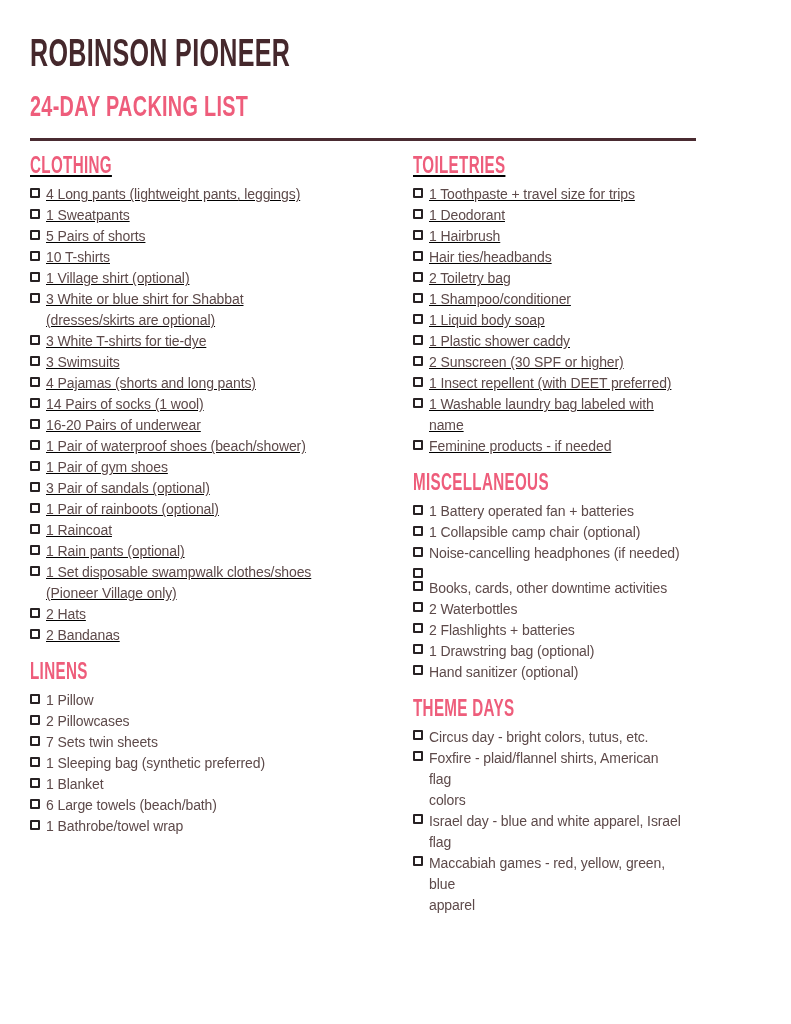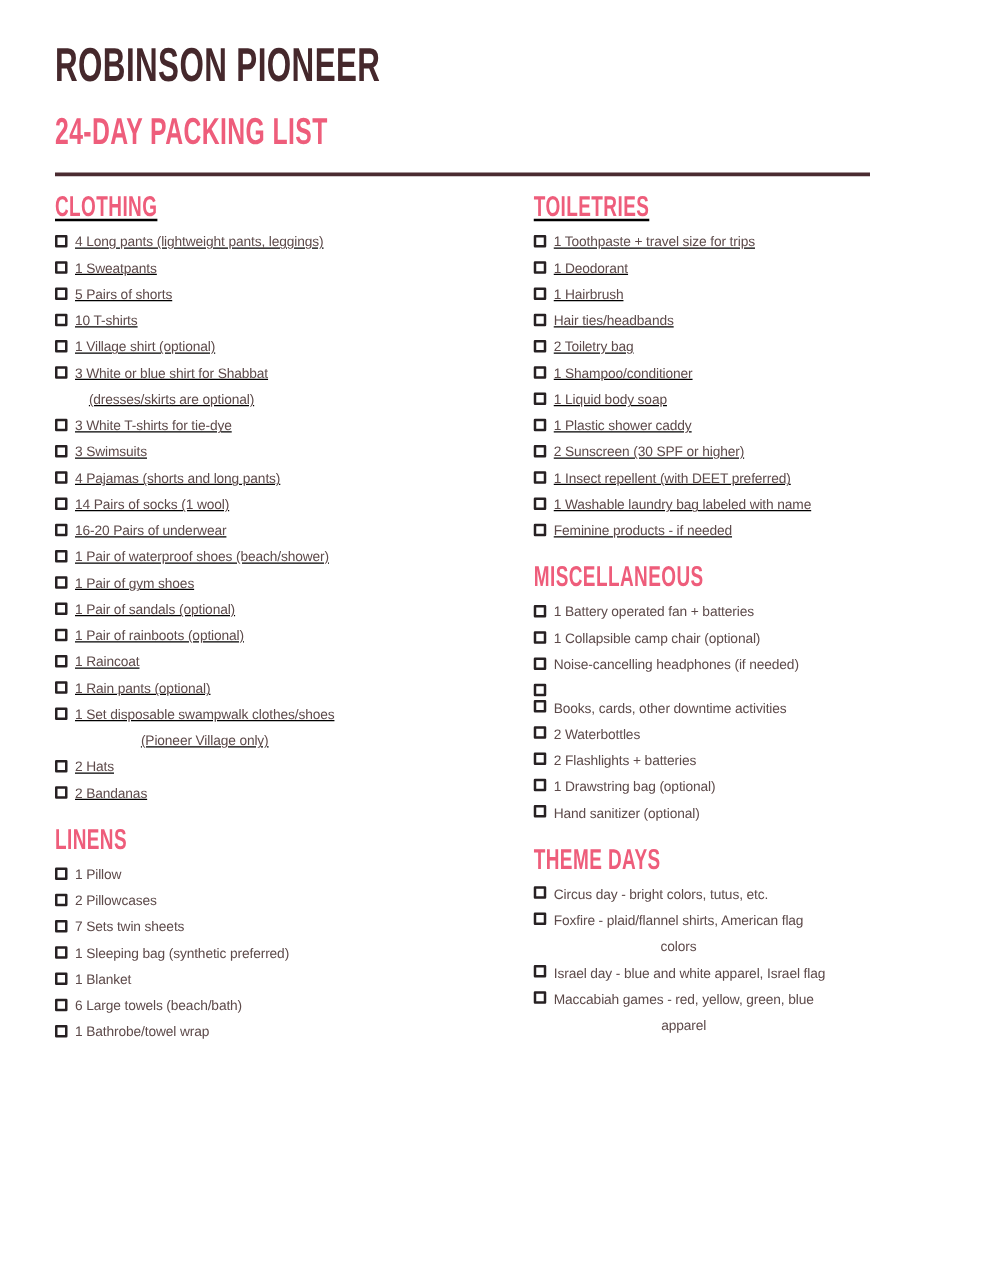--- a/index.html
+++ b/index.html
@@ -8,21 +8,21 @@
     --item-text: #5d4a4a;
     --divider: #4a2b31;
     --checkbox-border: #272123;
   }
   * { box-sizing: border-box; }
   html, body { margin: 0; padding: 0; background: #ffffff; }
   .page {
     width: 696px;
     height: 1024px;
     background: #ffffff;
-    padding: 26px 12px 0 44px;
+    padding: 26px 12px 0 30px;
     overflow: hidden;
     font-family: "Liberation Sans", sans-serif;
   }
   .condensed {
     display: block;
     transform: scaleX(0.66);
     transform-origin: left top;
     white-space: nowrap;
     letter-spacing: 0.5px;
     font-weight: 700;
@@ -56,24 +56,23 @@
   h3.section-heading {
     margin: 0 0 7px 0;
     font-size: 23px;
     line-height: 1.0;
     color: var(--accent-pink);
   }
   .item {
     display: flex;
     align-items: flex-start;
     color: var(--item-text);
-    font-size: 11px;
+    font-size: 14px;
     line-height: 21px;
     letter-spacing: -0.1px;
-    text-align: center;
   }
   .checkbox {
     flex: none;
     width: 10px;
     height: 10px;
     border: 2px solid var(--checkbox-border);
     border-radius: 1px;
     margin: 3.5px 6px 0 0;
     background: #ffffff;
     cursor: pointer;
@@ -159,21 +158,21 @@
     <span class="item-label">1 Pair of waterproof shoes (beach/shower)</span>
   </div>
 
   <div class="item">
     <span class="checkbox"></span>
     <span class="item-label">1 Pair of gym shoes</span>
   </div>
 
   <div class="item">
     <span class="checkbox"></span>
-    <span class="item-label">1 Pair of sandals (optional)</span>
+    <span class="item-label">3 Pair of sandals (optional)</span>
   </div>
 
   <div class="item">
     <span class="checkbox"></span>
     <span class="item-label">1 Pair of rainboots (optional)</span>
   </div>
 
   <div class="item">
     <span class="checkbox"></span>
     <span class="item-label">1 Raincoat</span>

